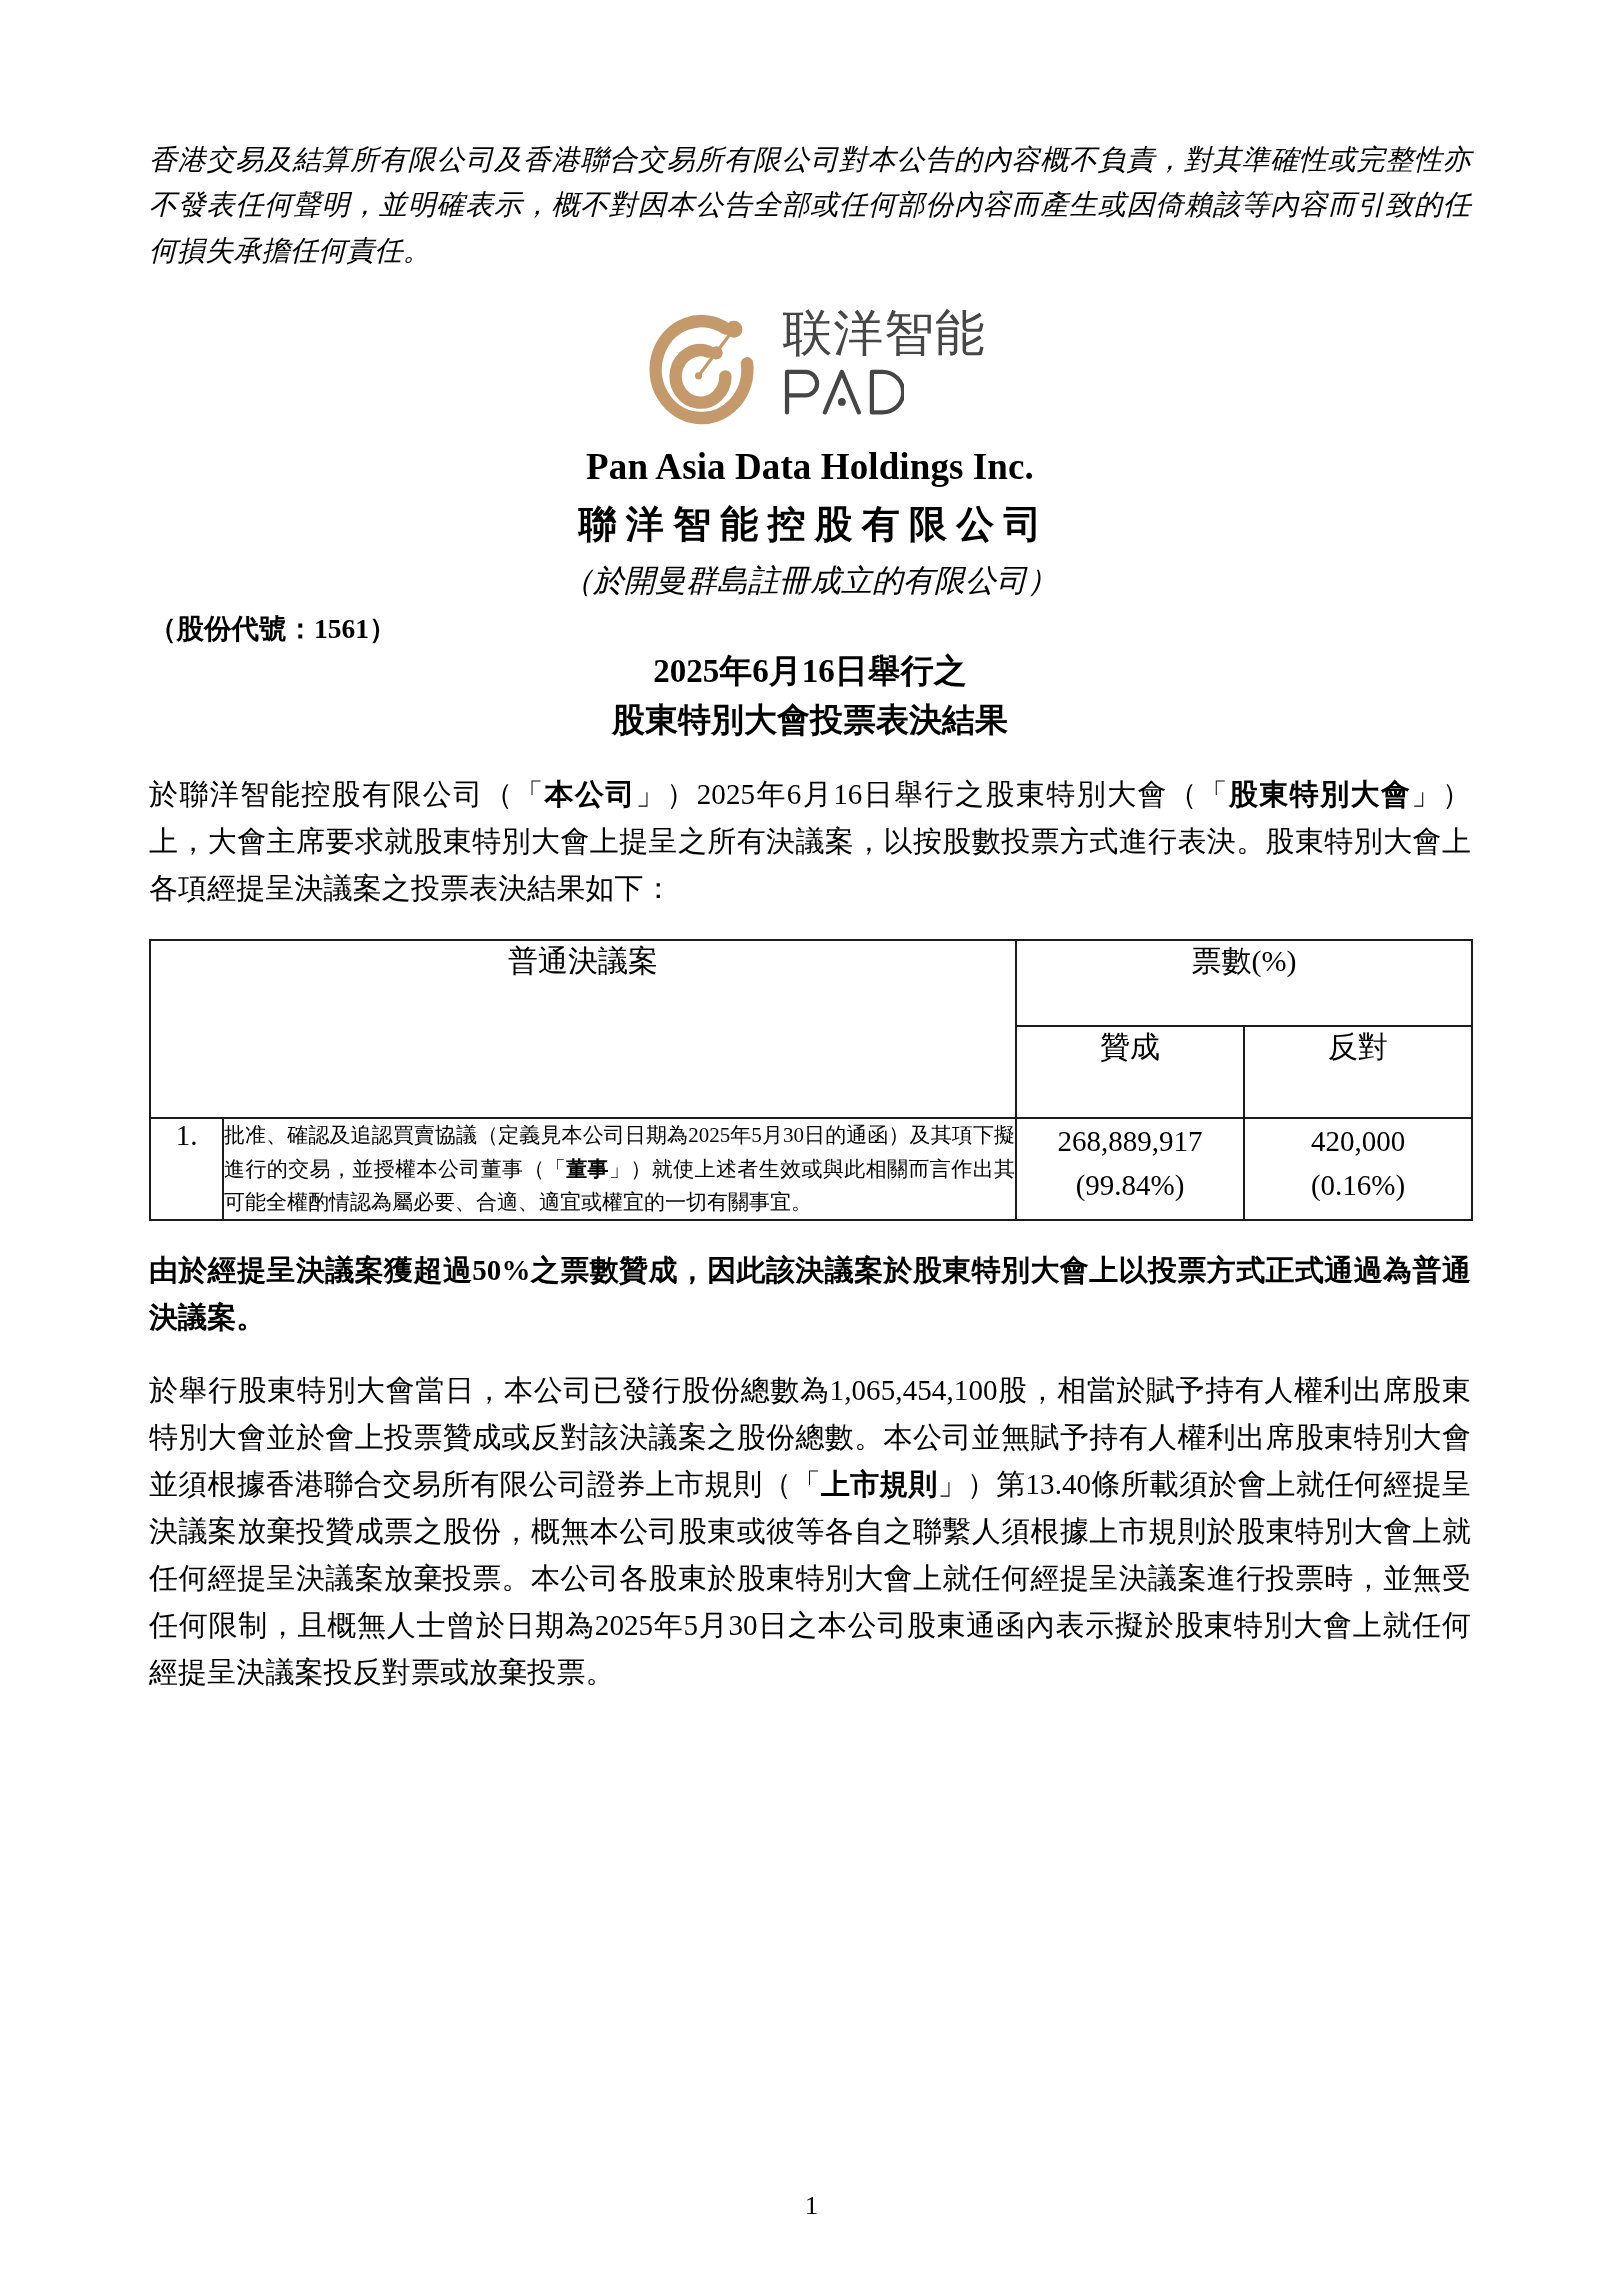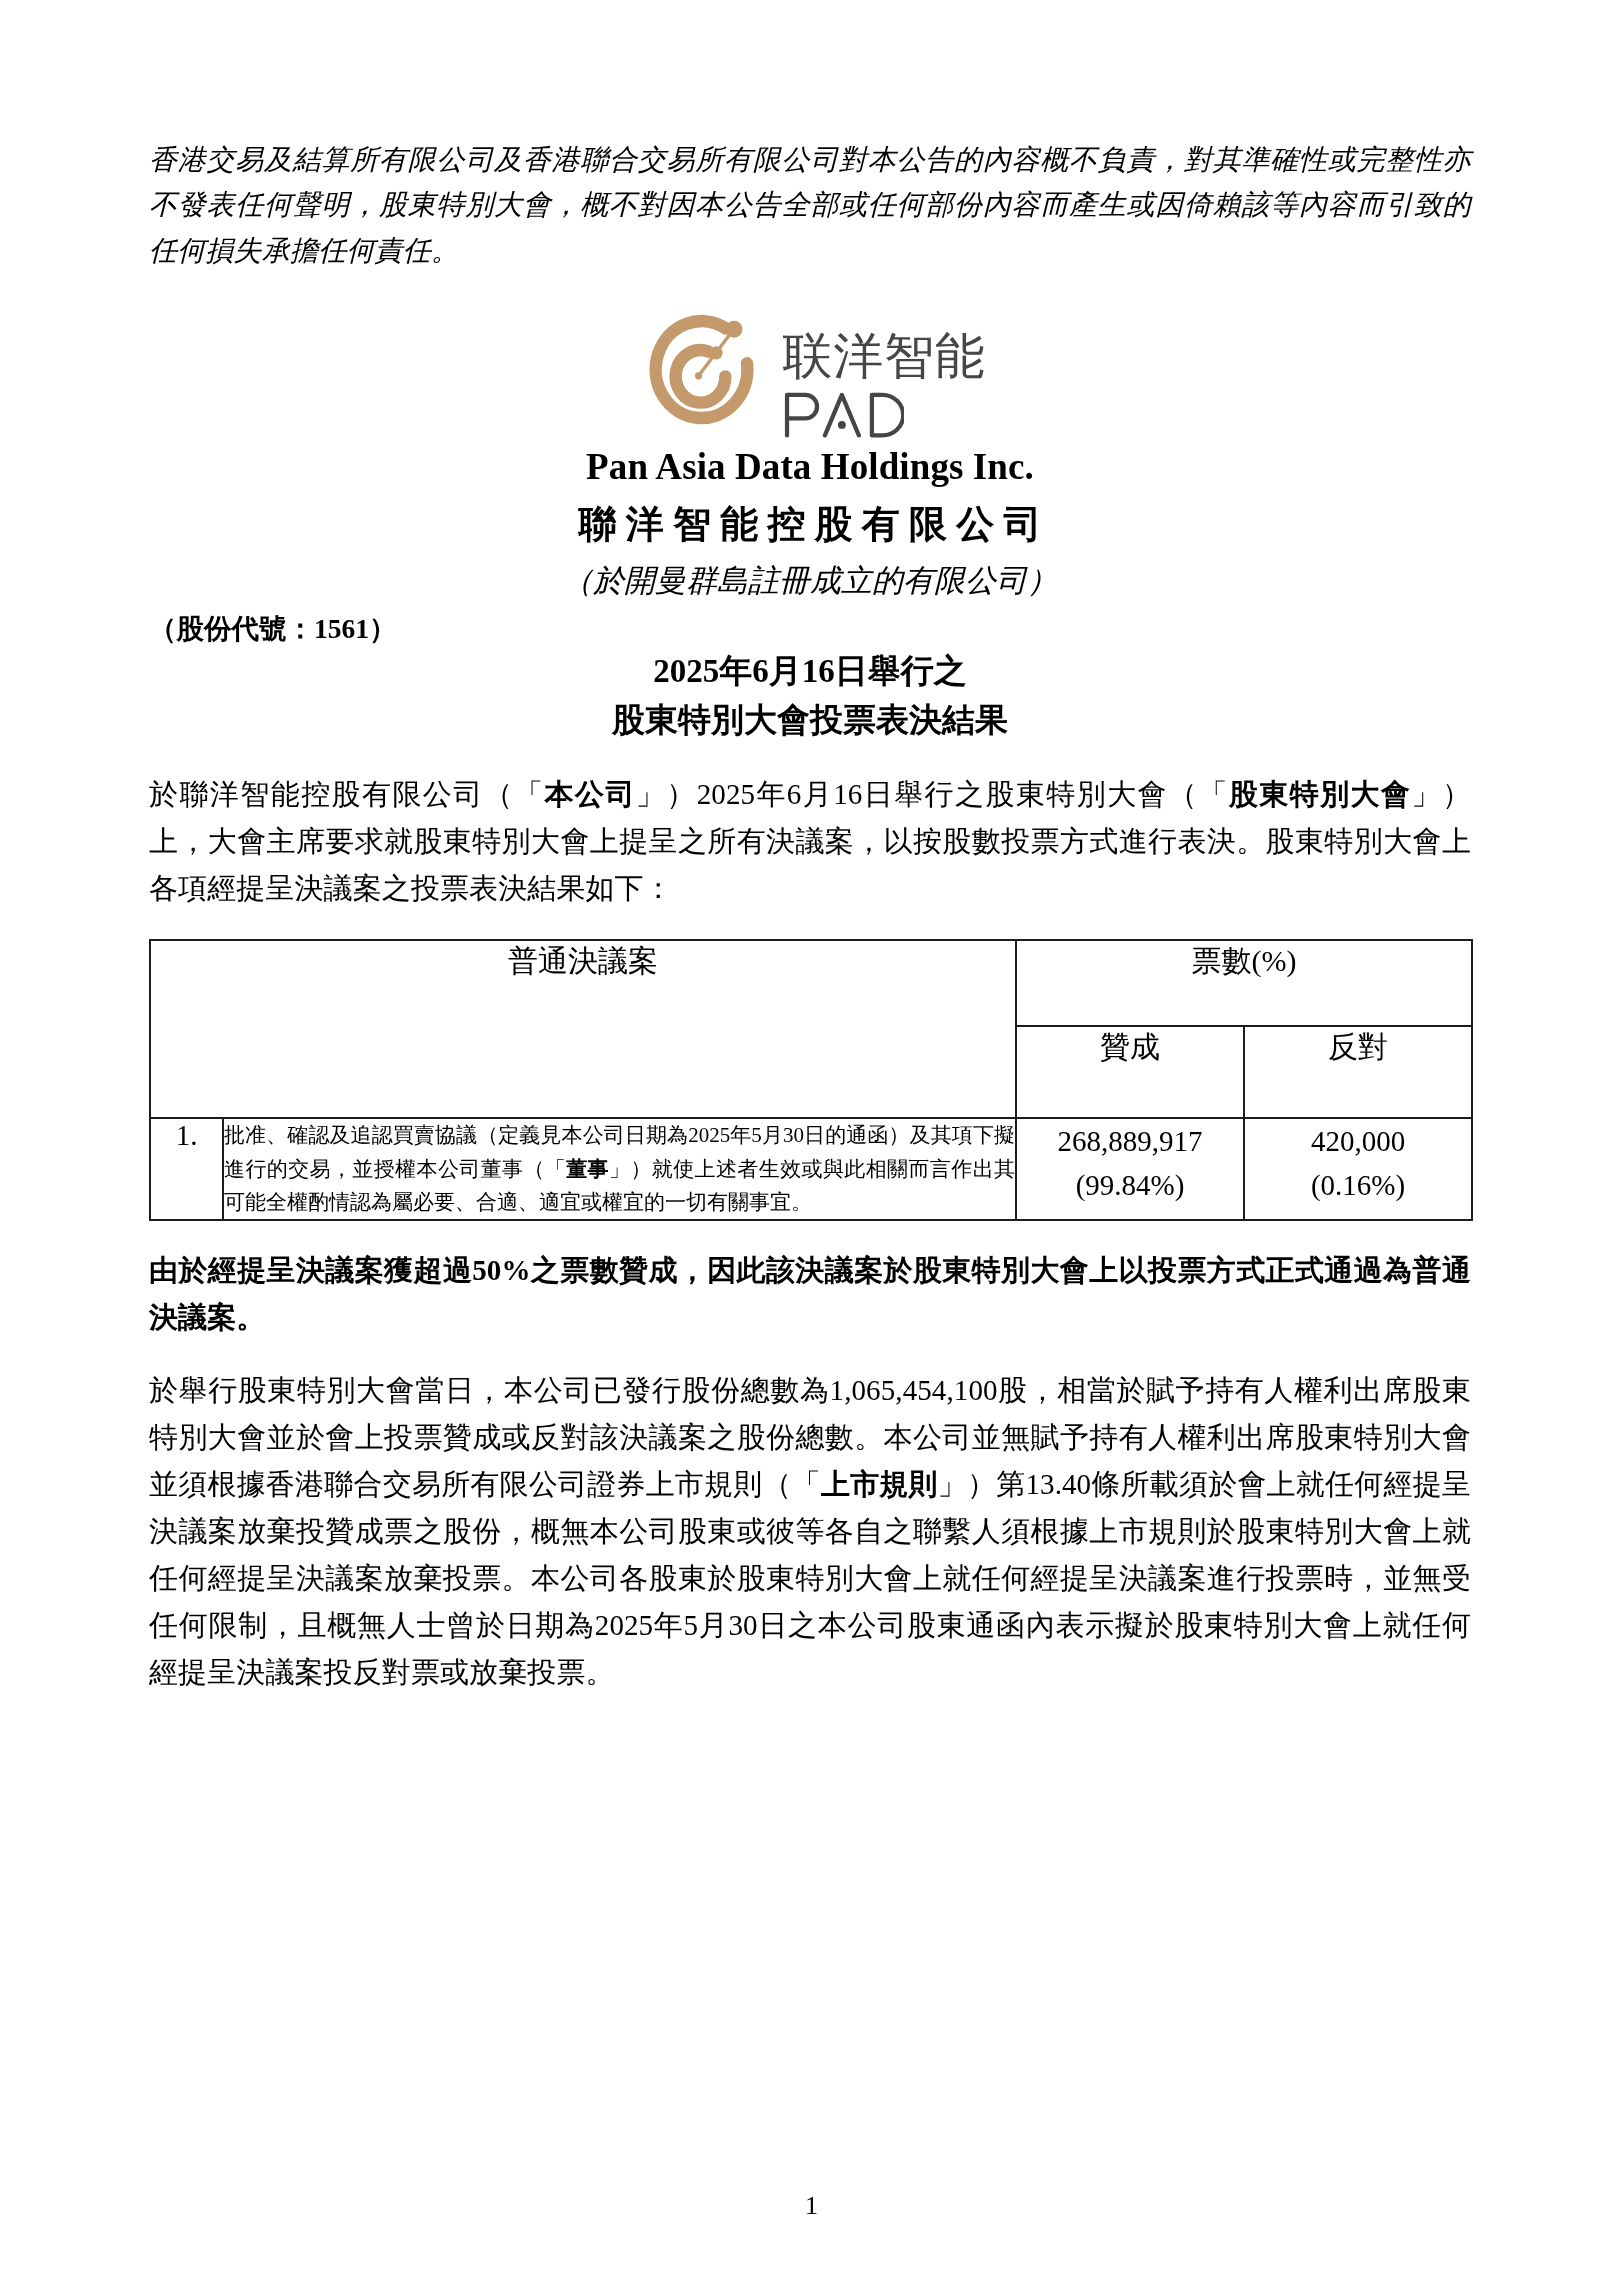--- a/index.html
+++ b/index.html
@@ -37,21 +37,21 @@
     line-height: 1.62;
     text-align: justify;
     text-justify: inter-character;
     letter-spacing: 0.2px;
   }
 
   
   .logo-block {
     margin-top: 34px;
     display: flex;
-    align-items: flex-end;
+    align-items: flex-start;
     justify-content: center;
     gap: 17px;
   }
   .logo-mark {
     width: 131px;
     height: 131px;
     flex: 0 0 auto;
     display: block;
   }
   .logo-text {
@@ -195,21 +195,21 @@
     text-align: center;
     font-size: 26px;
   }
 </style>
 </head>
 <body>
 
 <div class="page">
   <div class="content">
 
-    <div class="disclaimer">香港交易及結算所有限公司及香港聯合交易所有限公司對本公告的內容概不負責，對其準確性或完整性亦不發表任何聲明，股東特別大會，概不對因本公告全部或任何部份內容而產生或因倚賴該等內容而引致的任何損失承擔任何責任。</div>
+    <div class="disclaimer">香港交易及結算所有限公司及香港聯合交易所有限公司對本公告的內容概不負責，對其準確性或完整性亦不發表任何聲明，並明確表示，概不對因本公告全部或任何部份內容而產生或因倚賴該等內容而引致的任何損失承擔任何責任。</div>
 
     <div class="logo-block">
       <svg class="logo-mark" viewBox="0 0 200 200">
         <g fill="none" stroke="#C49A6C" stroke-linecap="round">
           <path d="M150 38 A68 72 0 1 0 168 100 A68 72 0 0 0 150 38" stroke-width="0"></path>
 
           <path d="M139 33 A70 74 0 1 0 171 86" stroke-width="19"></path>
 
           <path d="M112 68 A38 40 0 1 0 138 106" stroke-width="19"></path>
         </g>

